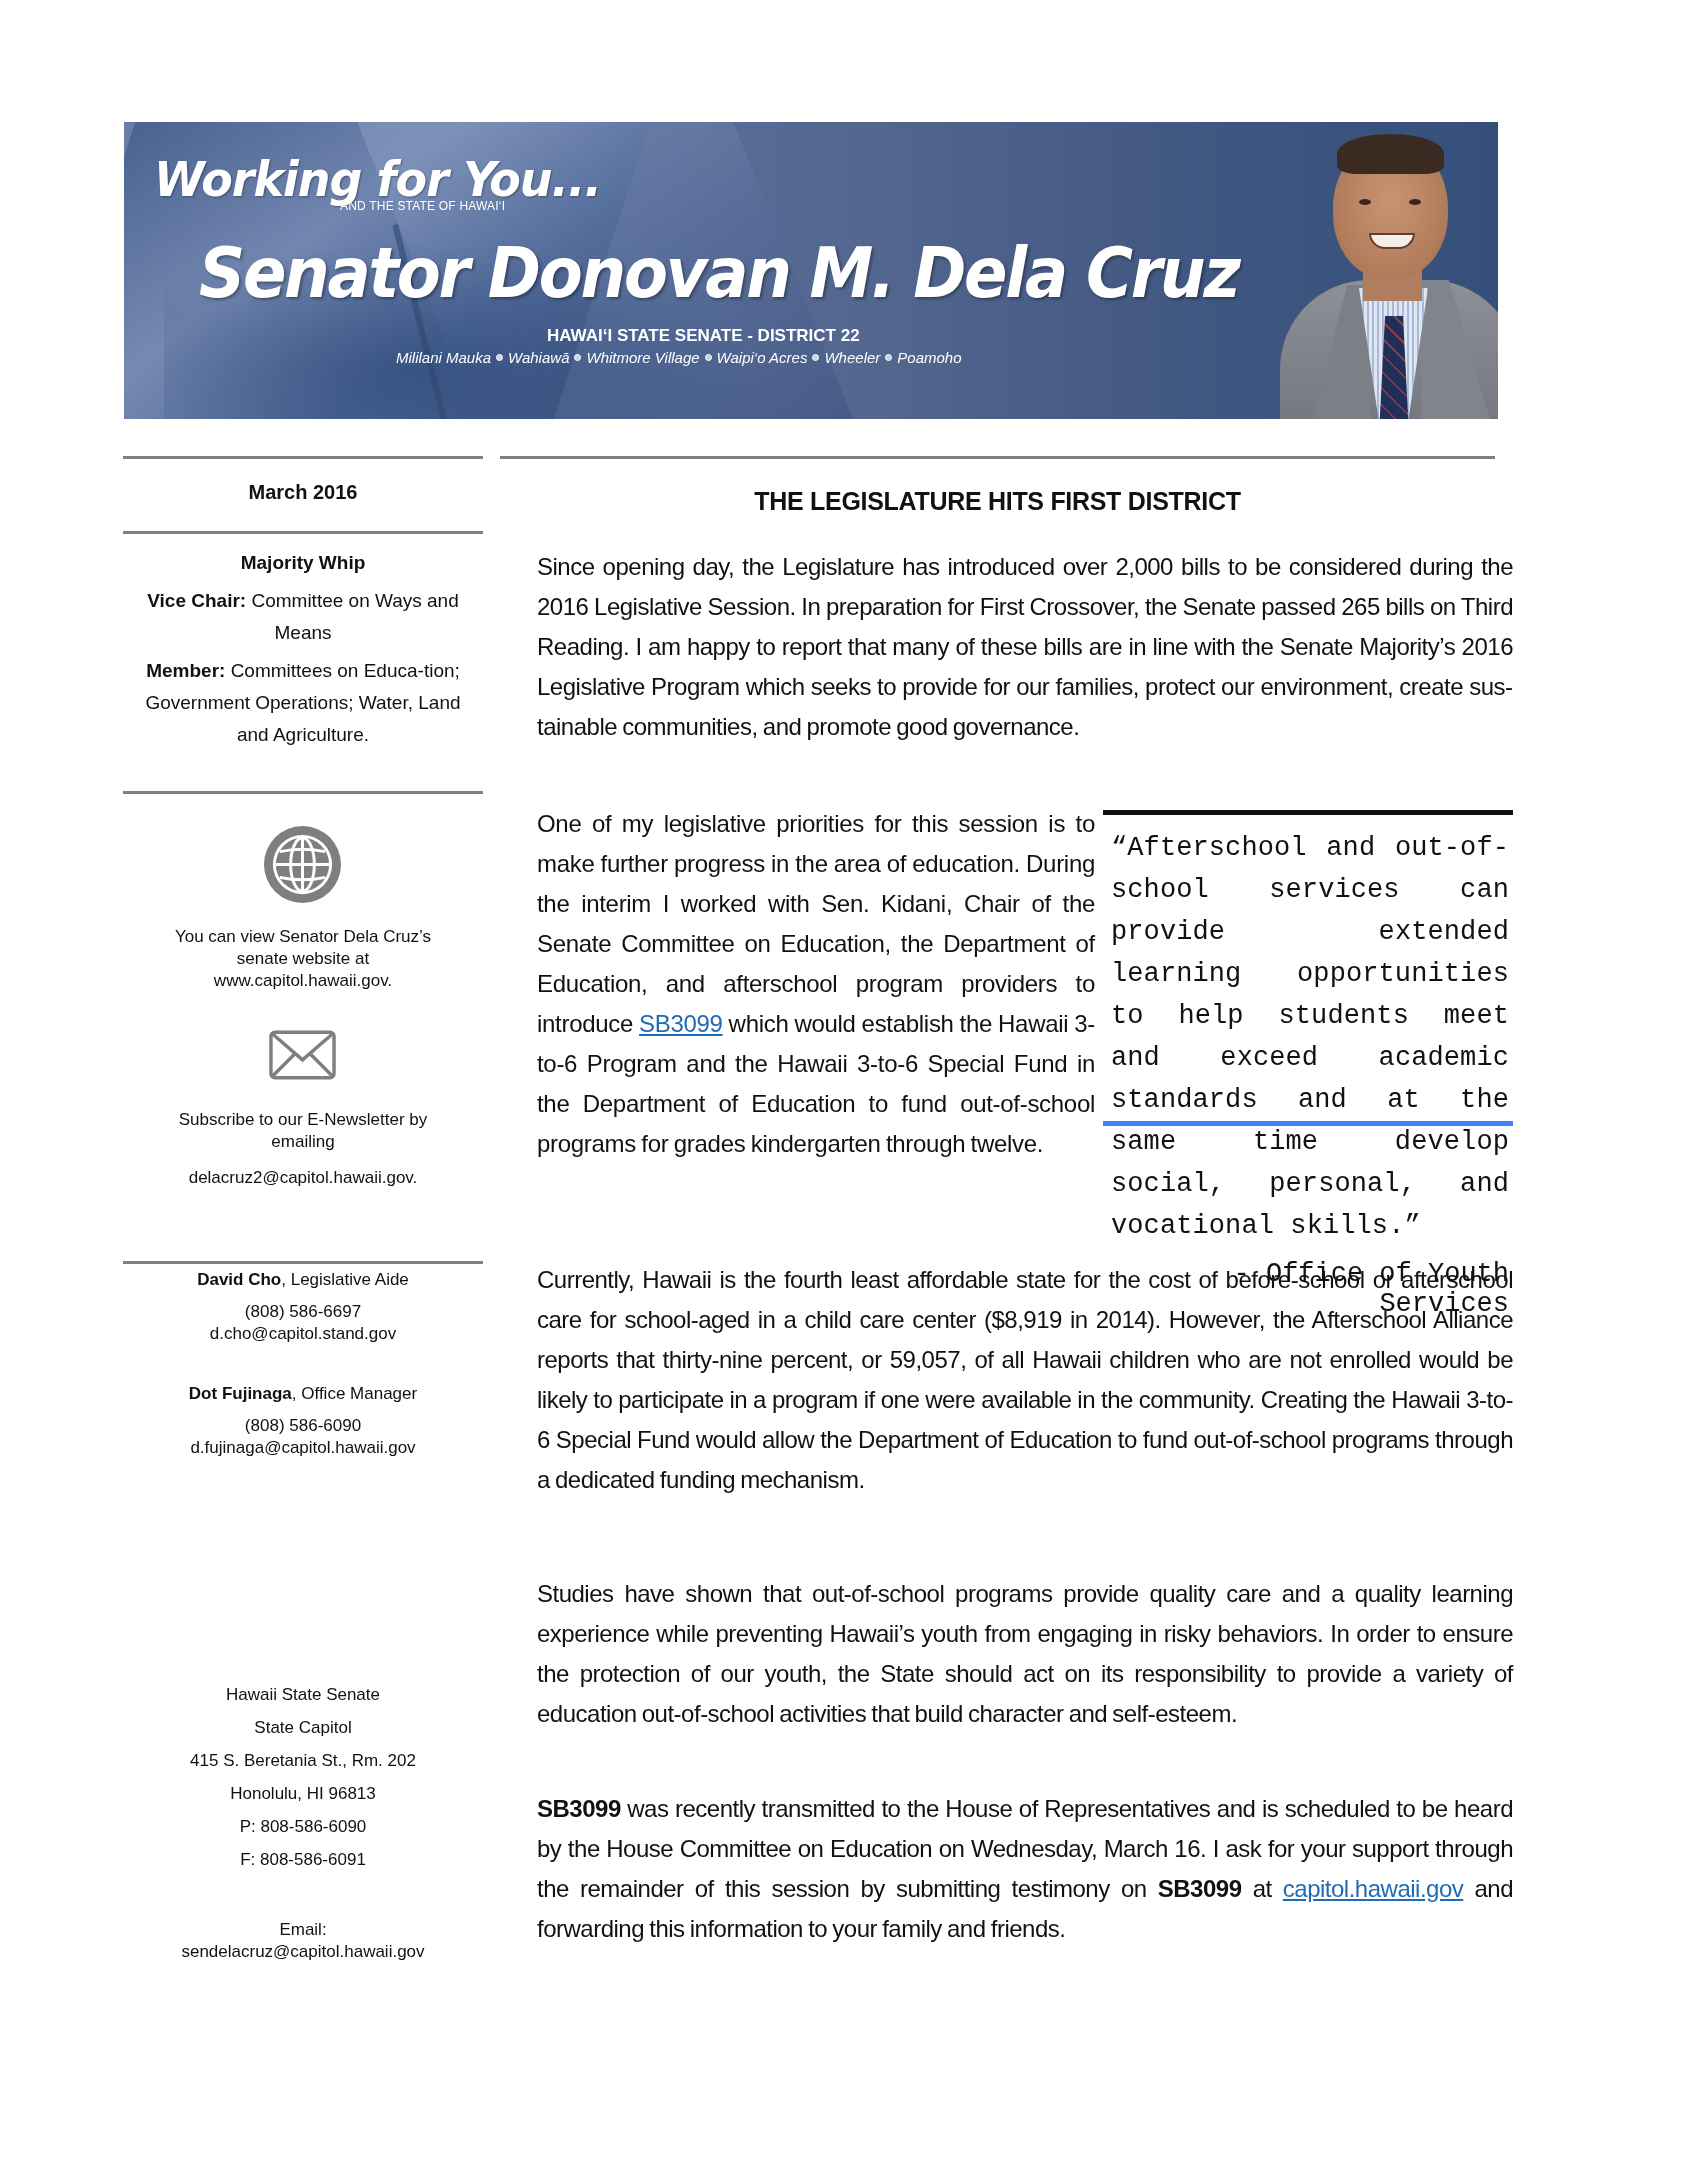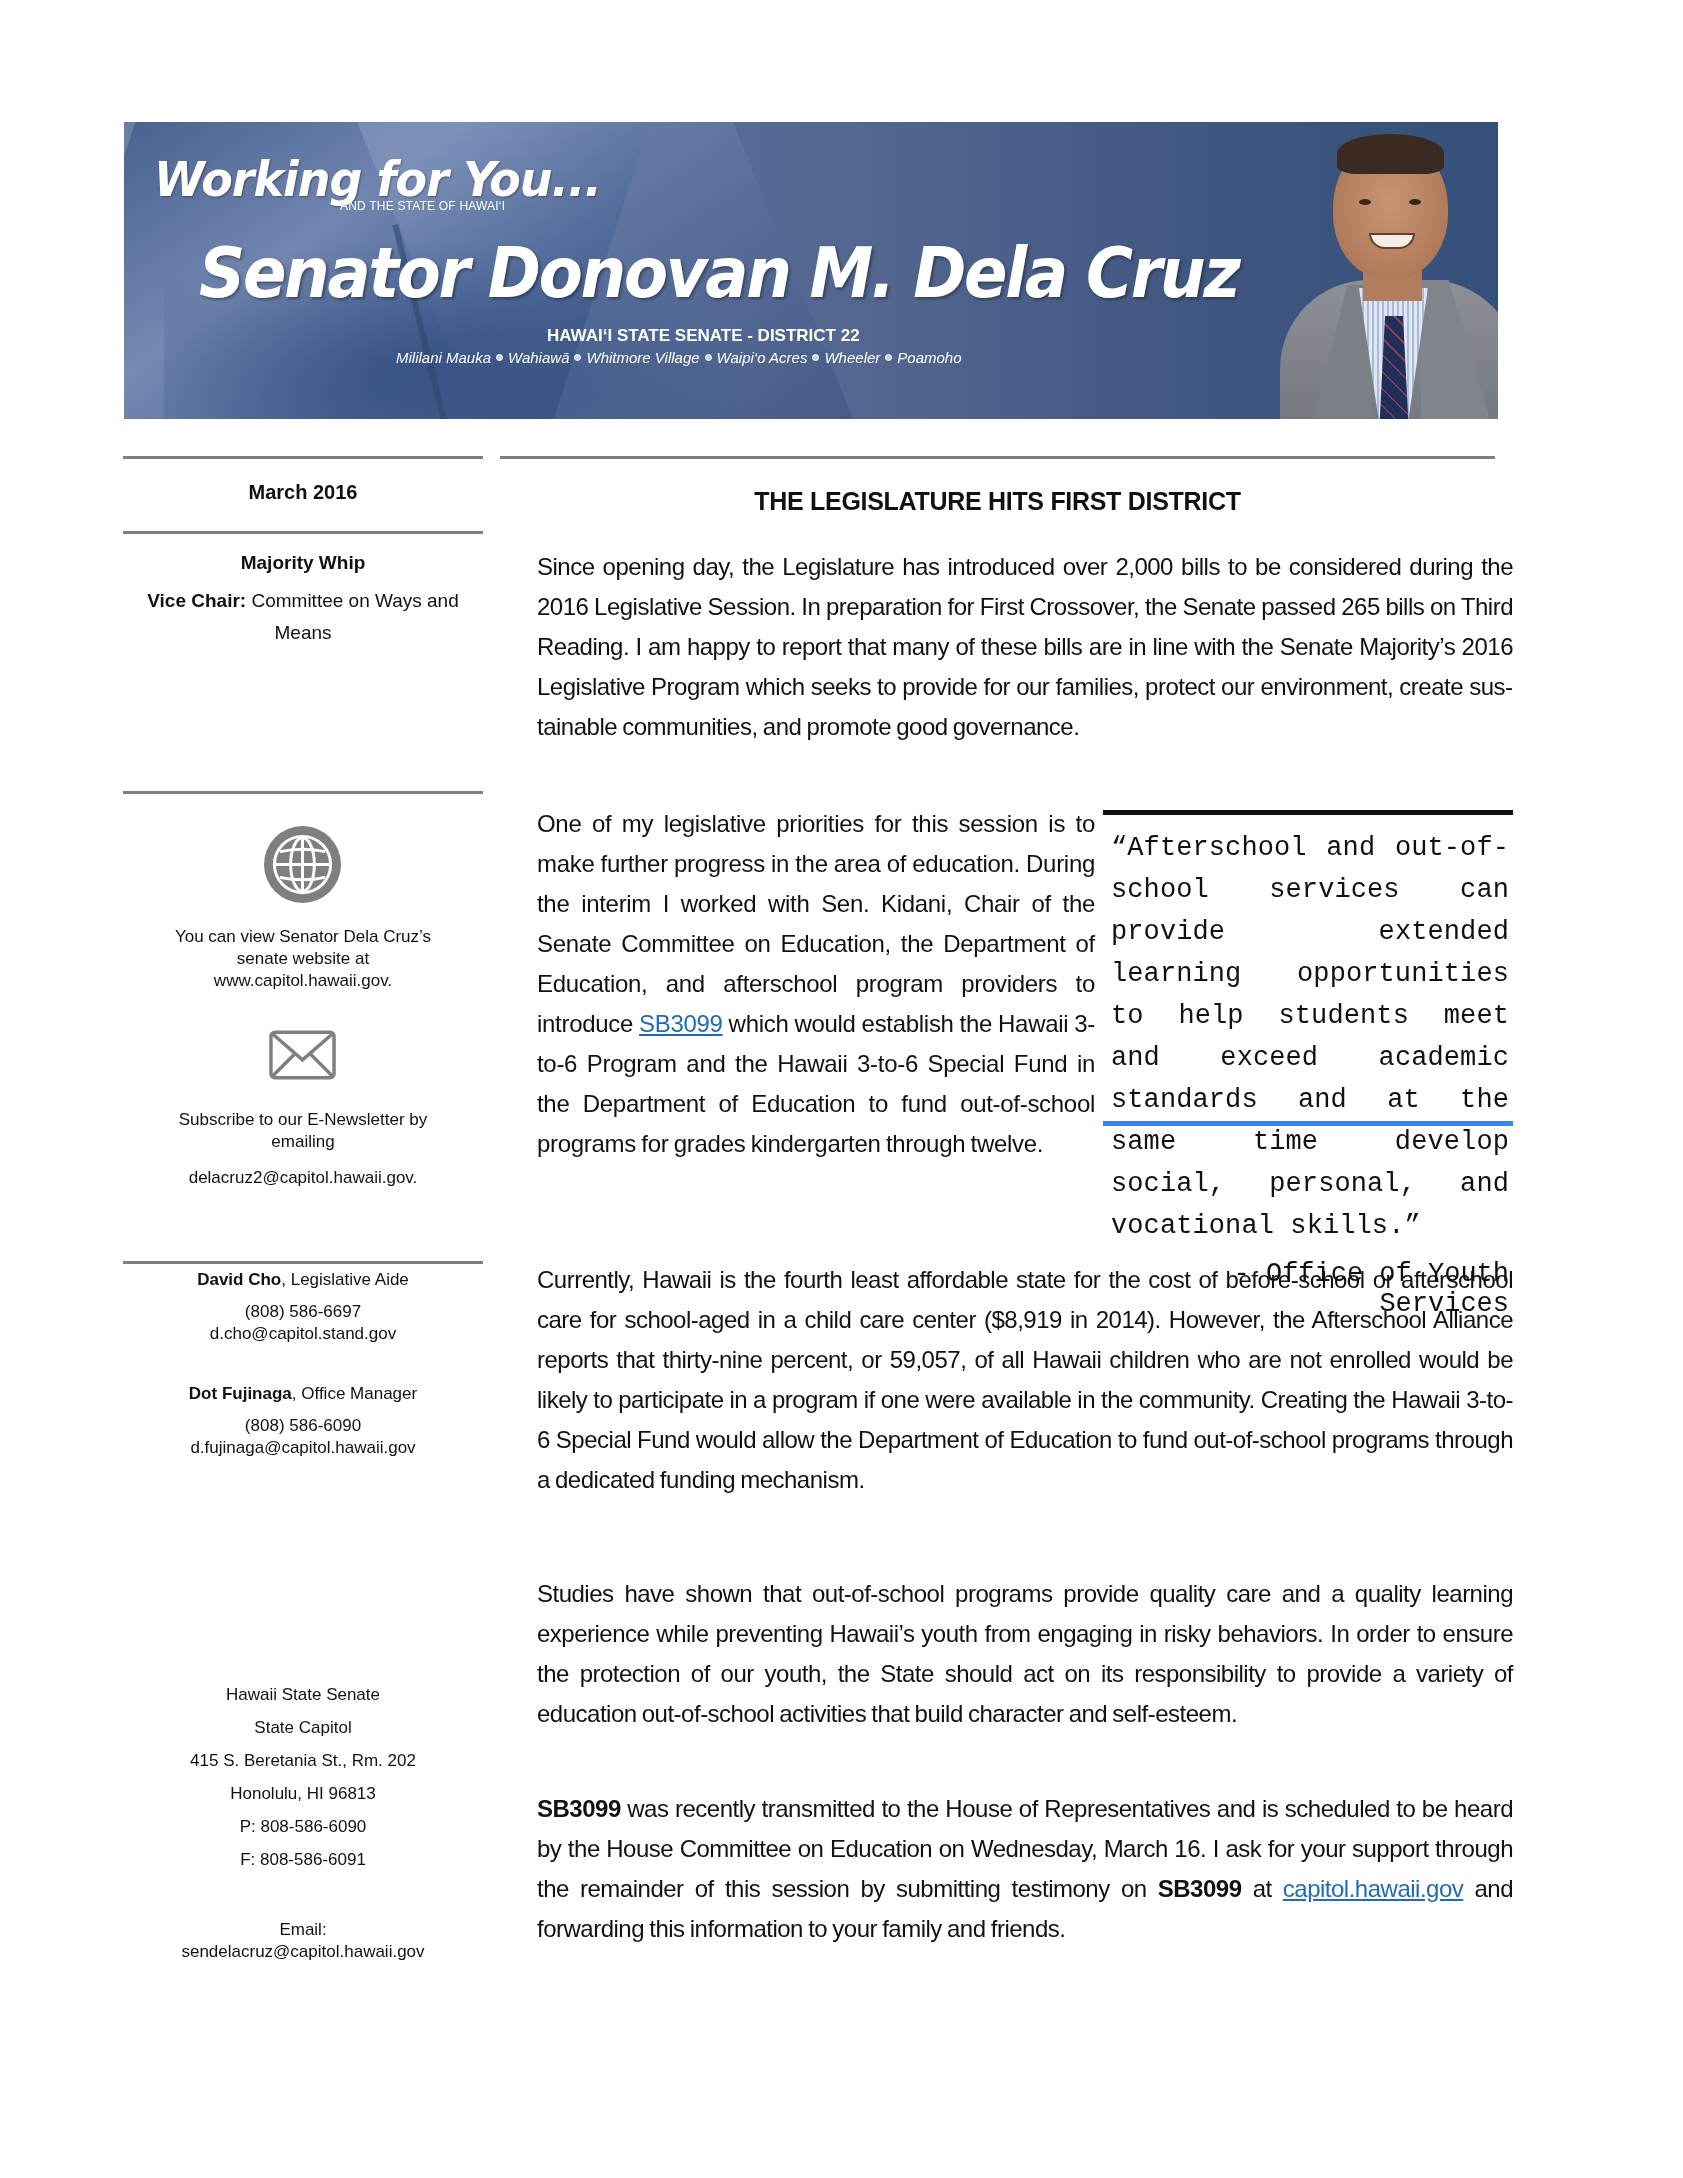--- a/index.html
+++ b/index.html
@@ -151,20 +151,21 @@
 <div class="rule" style="left:500px; top:456px; width:995px;"></div>
 <div class="rule" style="left:123px; top:531px; width:360px;"></div>
 <div class="rule" style="left:123px; top:791px; width:360px;"></div>
 <div class="rule" style="left:123px; top:1261px; width:360px;"></div>
 
 <div class="sidebar sb-date">March 2016</div>
 
 <div class="sidebar sb-roles">
   <div class="role-title">Majority Whip</div>
   <div class="role"><b>Vice Chair:</b><span> Committee on Ways and Means</span></div>
+  <div class="role"><b>Member:</b><span> Committees on Educa-tion; Government Operations; Water, Land and Agriculture.</span></div>
 </div>
 
 <svg class="globe" viewBox="0 0 80 80">
   <circle cx="40" cy="40" r="39" fill="#7f7f7f"></circle>
   <circle cx="40" cy="40" r="30" fill="#ffffff"></circle>
   <g fill="#7f7f7f">
     <circle cx="40" cy="40" r="27"></circle>
   </g>
   <g stroke="#ffffff" stroke-width="3" fill="none">
     <ellipse cx="40" cy="40" rx="12" ry="27"></ellipse>

